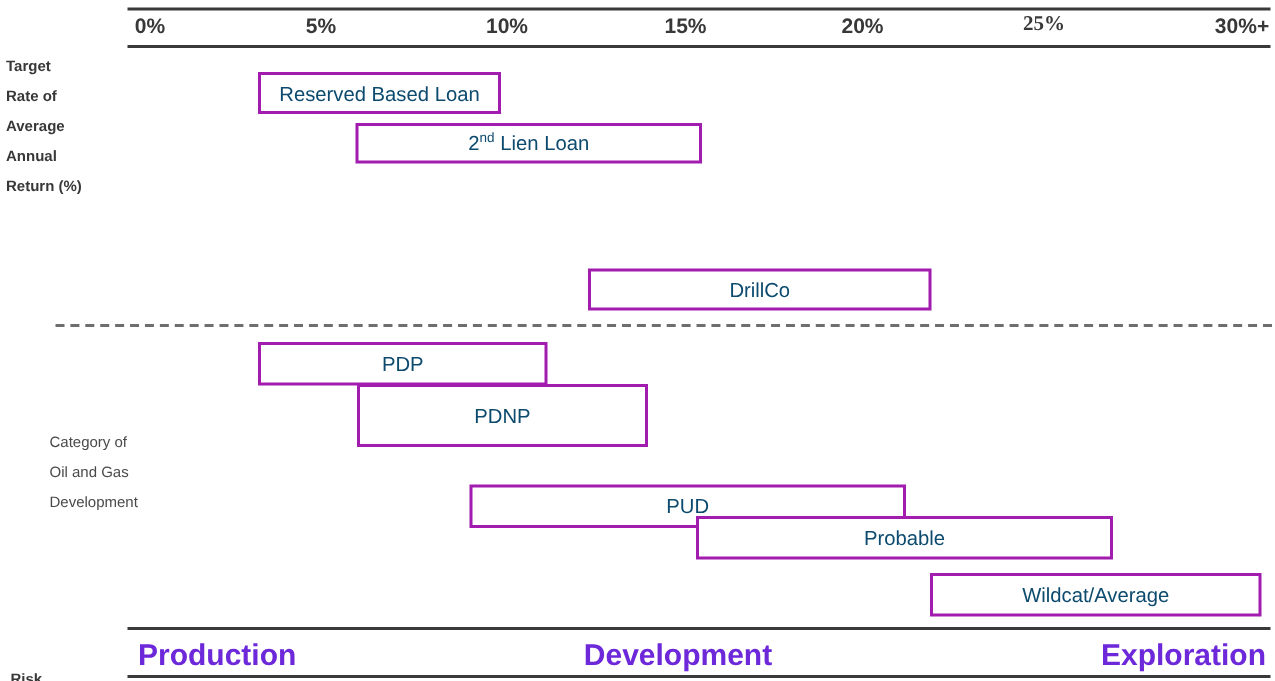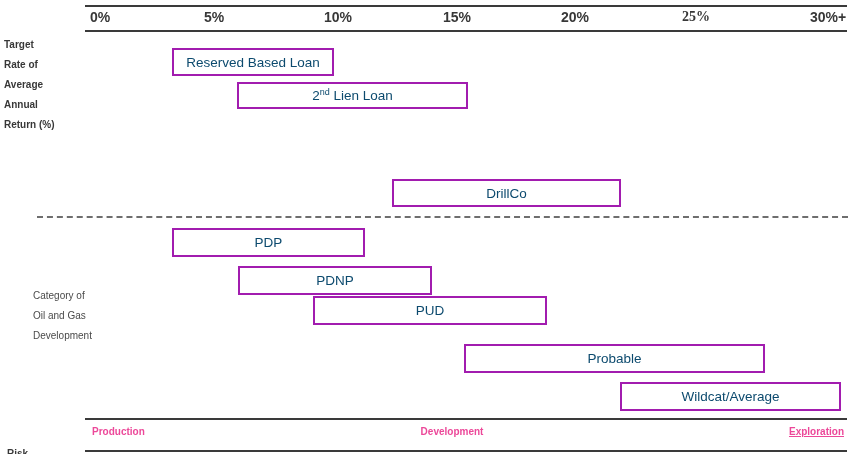--- a/index.html
+++ b/index.html
@@ -64,23 +64,23 @@
     white-space: nowrap;
   }
   .bx sup {
     font-size: 9px;
     line-height: 0;
     vertical-align: super;
   }
   .zone-label {
     position: absolute;
     top: 426px;
-    font-size: 10px;
+    font-size: 20px;
     font-weight: bold;
-    color: #ec4899;
+    color: #6d28d9;
     white-space: nowrap;
   }
 </style>
 </head>
 <body>
 
 <div id="fig">
 
   <div class="side-label bold" style="left:4px; top:3px;">Target
 Rate of
@@ -116,38 +116,38 @@
   <div class="dashed-divider"></div>
 
   <div class="side-label" style="left:33px; top:254px;">Category of
 Oil and Gas
 Development</div>
 
   <div class="bx" style="left:172px; top:228px; width:193px; height:29px;">
     <span>PDP</span>
   </div>
 
-  <div class="bx" style="left:238px; top:266px; width:194px; height:29px;">
+  <div class="bx" style="left:238px; top:256px; width:194px; height:42px;">
     <span>PDNP</span>
   </div>
 
-  <div class="bx" style="left:313px; top:296px; width:234px; height:29px;">
+  <div class="bx" style="left:313px; top:323px; width:291px; height:29px;">
     <span>PUD</span>
   </div>
 
-  <div class="bx" style="left:464px; top:344px; width:301px; height:29px;">
+  <div class="bx" style="left:464px; top:344px; width:278px; height:29px;">
     <span>Probable</span>
   </div>
 
   <div class="bx" style="left:620px; top:382px; width:221px; height:29px;">
     <span>Wildcat/Average</span>
   </div>
 
   <div class="side-label bold" style="left:7px; top:410px; line-height:24px;">Risk
 Type</div>
 
   <div class="hline risk-line-top"></div>
   <span class="zone-label" style="left:92px;">Production</span>
   <span class="zone-label" style="left:452px; transform:translateX(-50%);">Development</span>
-  <span class="zone-label" style="right:6px;text-decoration:underline;">Exploration</span>
+  <span class="zone-label" style="right:6px;">Exploration</span>
   <div class="hline risk-line-bottom"></div>
 
 </div>
 
 </body></html>

